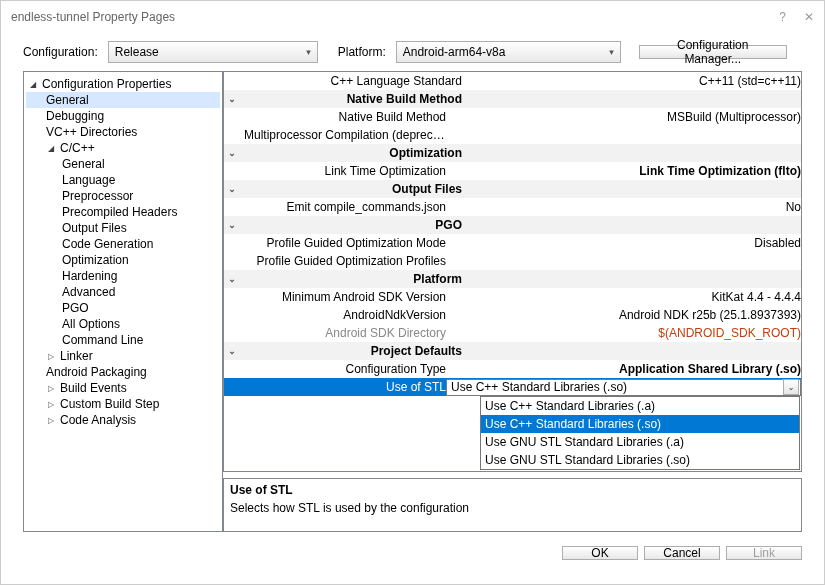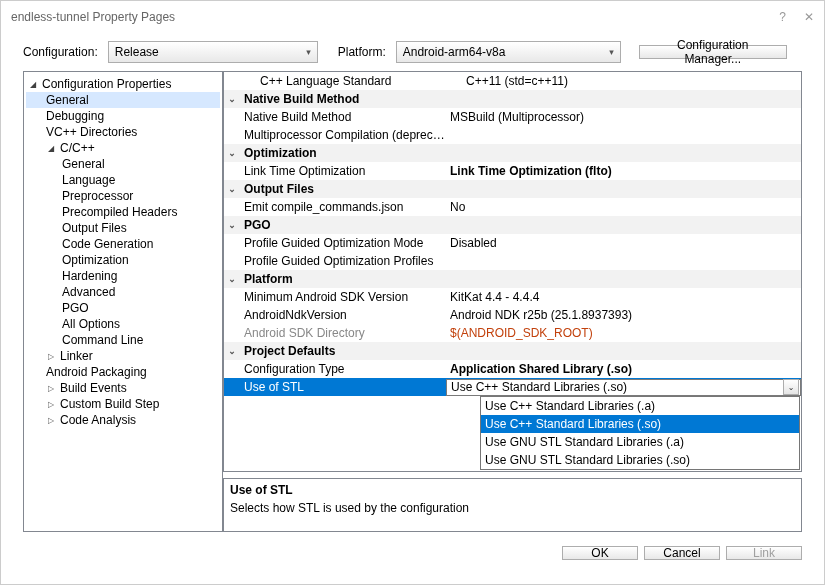--- a/index.html
+++ b/index.html
@@ -20,21 +20,21 @@
     .tree-panel { width: 200px; border: 1px solid #828790; overflow: auto; padding: 4px 2px; }
     .tree-row { display: flex; align-items: center; height: 16px; padding: 1px 0; cursor: pointer; white-space: nowrap; }
     .tree-row.selected { background: #d6e8ff; }
     .tree-arrow { width: 14px; display: inline-flex; justify-content: center; color: #606060; font-size: 10px; }
     .tree-arrow.expanded::before { content: "◢"; font-size: 8px; color: #404040; }
     .tree-arrow.collapsed::before { content: "▷"; font-size: 8px; }
     .tree-label { padding-left: 2px; }
     .indent-1 { padding-left: 18px; }
     .indent-2 { padding-left: 34px; }
     .right-panel { flex: 1; display: flex; flex-direction: column; gap: 6px; overflow: hidden; }
-    .grid-panel { flex: 1; border: 1px solid #828790; overflow-y: scroll; position: relative; padding-bottom: 90px; }
+    .grid-panel { flex: 1; border: 1px solid #828790; overflow-y: scroll; position: relative; padding-bottom: 90px; text-align: right; }
     .grid-row { display: flex; height: 18px; align-items: center; position: relative; }
     .grid-row.group { font-weight: 600; background: #f2f2f2; }
     .grid-row.selected { background: #0078d4; color: #fff; }
     .grid-expand { width: 16px; display: inline-flex; justify-content: center; cursor: pointer; font-size: 9px; color: #555; }
     .grid-label { width: 222px; padding-left: 4px; overflow: hidden; text-overflow: ellipsis; white-space: nowrap; }
     .grid-row:not(.group) .grid-label { padding-left: 20px; }
     .grid-value { flex: 1; padding-left: 4px; overflow: hidden; text-overflow: ellipsis; white-space: nowrap; }
     .grid-value.bold { font-weight: 600; }
     .grid-value.faded { color: #c2410c; }
     .grid-label.faded { color: #888; }

